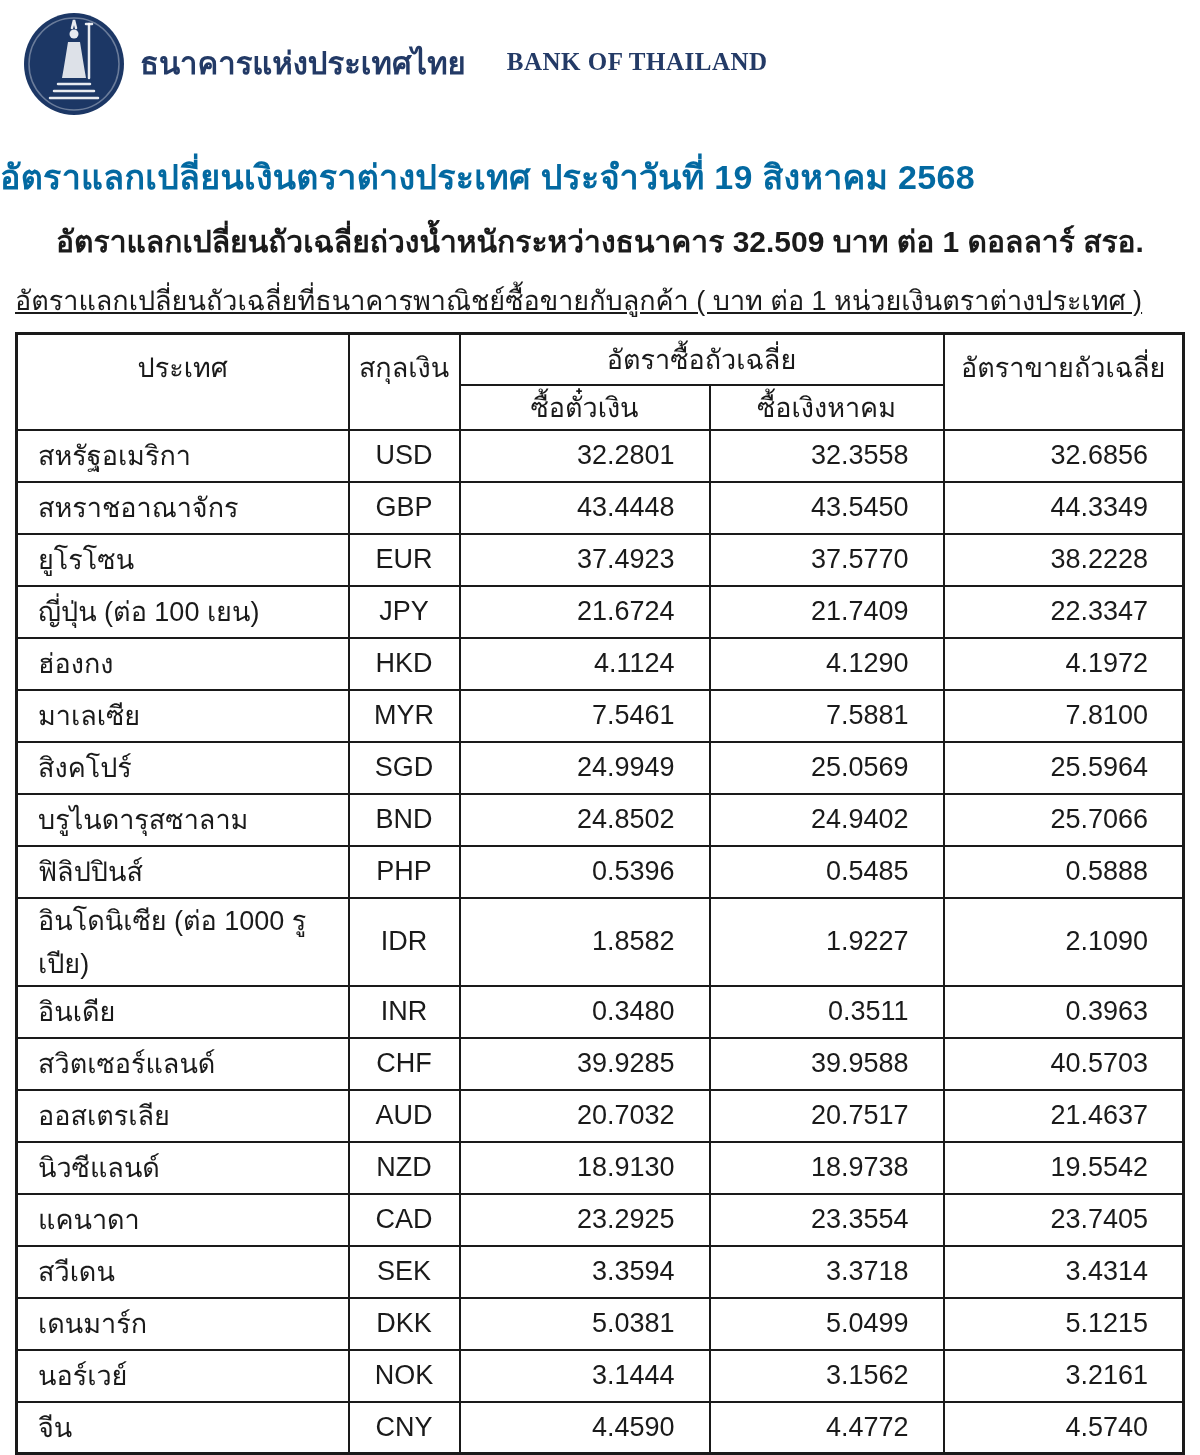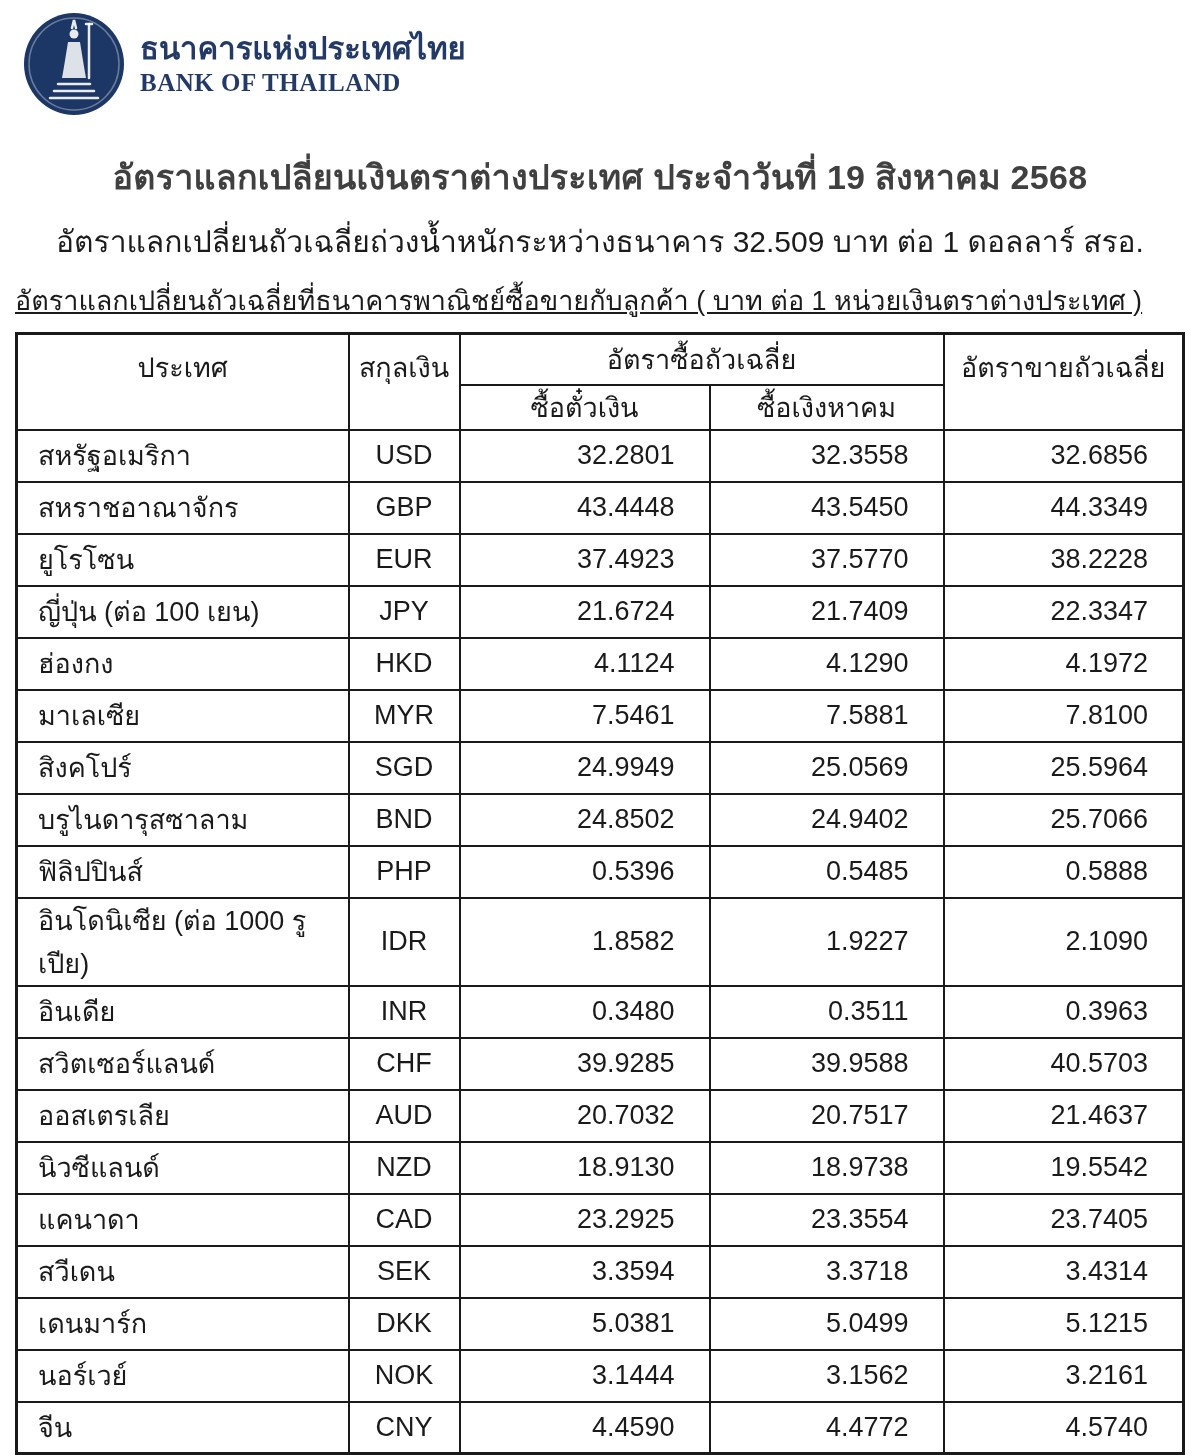--- a/index.html
+++ b/index.html
@@ -13,50 +13,50 @@
 
   
   .bank-header {
     display: flex;
     align-items: center;
     gap: 14px;
     padding: 10px 0 0 22px;
     height: 118px;
   }
   .logo-wrap { width: 104px; height: 104px; flex: 0 0 auto; }
-  .bank-names { display: flex; flex-direction: column; justify-content: center; }
+  .bank-names { display: flex; flex-direction: row; justify-content: center; gap: 41px; }
   .bank-name-th {
     font-size: 31px;
     font-weight: 600;
     color: #233a66;
     line-height: 1.15;
   }
   .bank-name-en {
     font-family: "Liberation Serif", "DejaVu Serif", serif;
     font-size: 25px;
     font-weight: 700;
     color: #233a66;
     letter-spacing: 0.5px;
     margin-top: 2px;
   }
 
   
   .title {
     margin-top: 32px;
-    text-align: center;
+    text-align: left;
     font-size: 34px;
     font-weight: 600;
-    color: #404040;
+    color: #0369a1;
     letter-spacing: 0.3px;
   }
   .subtitle {
     margin-top: 14px;
     text-align: center;
     font-size: 30px;
-    font-weight: 400;
+    font-weight: 700;
     color: #1b1b1b;
   }
   .note {
     margin: 14px 0 10px 15px;
     text-align: left;
     font-size: 27px;
     font-weight: 500;
     color: #1b1b1b;
     text-decoration: underline;
   }

